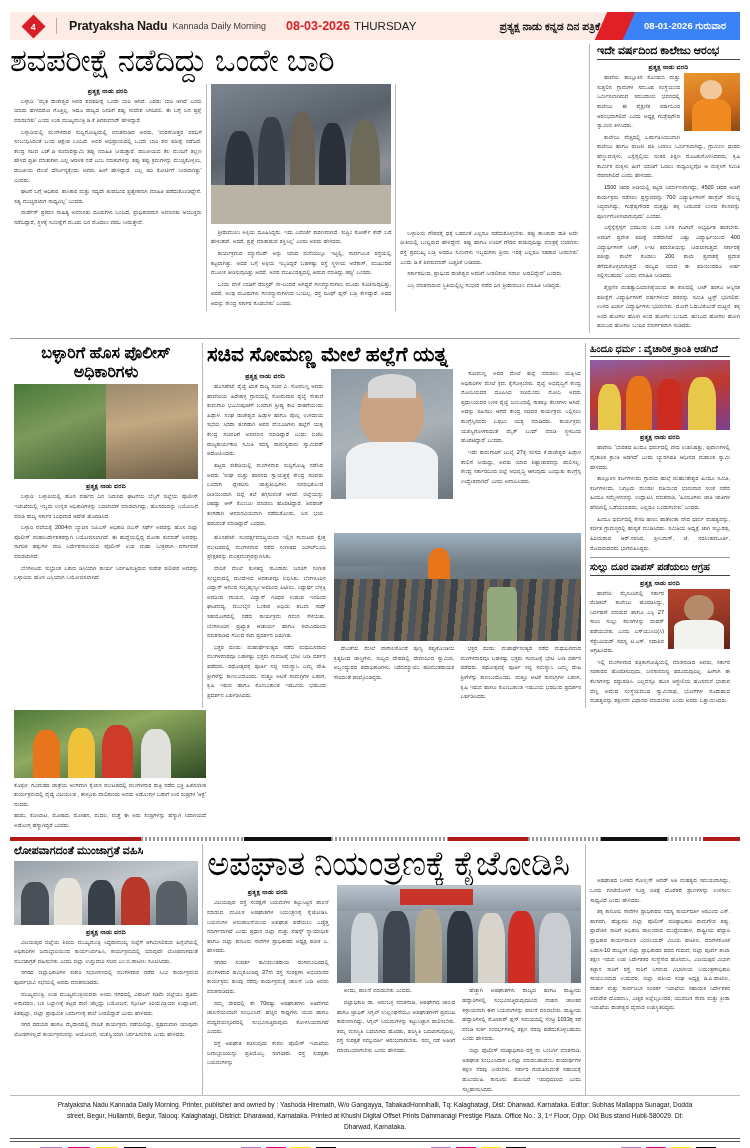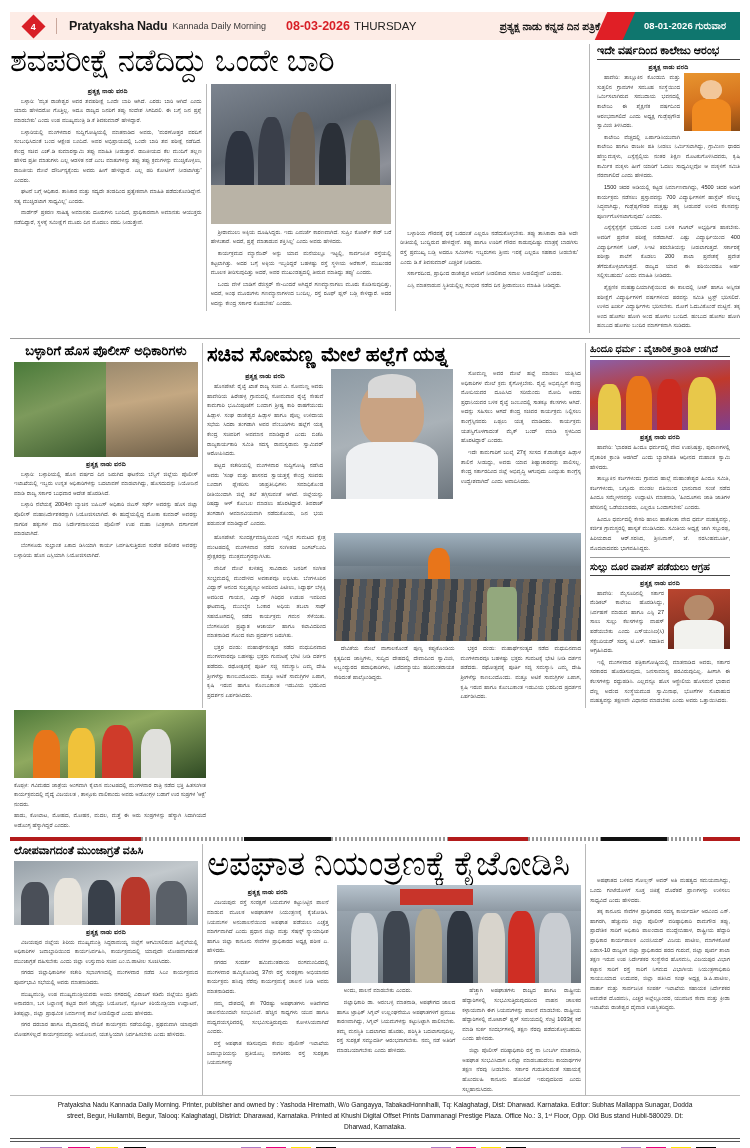--- a/index.html
+++ b/index.html
@@ -23,36 +23,36 @@
     display:flex;align-items:center;justify-content:center;
   }
   .pgnum span{ transform:rotate(-45deg); color:#fff; font-size:9px; font-weight:bold; }
   .mast-sep{ width:1px;height:16px;background:#c9a79c; }
   .mast-brand{ font-size:12.5px; font-weight:bold; color:#1a1a1a; margin-left:12px; letter-spacing:-.2px;}
   .mast-sub{ font-size:9px; color:#3a3a3a; margin-left:5px; }
   .mast-date{ font-size:12.5px; font-weight:bold; color:#d81f26; margin-left:20px;}
   .mast-day{ font-size:11.5px; color:#222; margin-left:4px;}
   .mast-kn{ font-size:10.5px; font-weight:bold; color:#111; margin-left:auto; }
   .mast-badge{
-    margin-left:14px; align-self:stretch; background:#0f766e; color:#fff;
+    margin-left:14px; align-self:stretch; background:#3b82f6; color:#fff;
     font-size:9.5px; font-weight:bold; display:flex; align-items:center;
     padding:0 14px 0 30px; position:relative;
   }
   .mast-badge:before{
     content:""; position:absolute; left:-13px; top:0; bottom:0; width:28px;
     background:#e01f26; transform:skewX(-24deg);
   }
   .mast-badge span{position:relative;}
 
   
   .hl-main{
     font-size:31px; font-weight:normal; line-height:1.12; color:#000;
     letter-spacing:-.5px; white-space:nowrap;
   }
-  .hl-small{ font-size:13px; font-weight:bold; color:#000; line-height:1.2; }
+  .hl-small{ font-size:16px; font-weight:bold; color:#000; line-height:1.2; }
   .hl-mid{ font-size:20px; font-weight:bold; color:#000; line-height:1.15; white-space:nowrap;}
   .byline{ font-size:6.2px; font-weight:bold; text-align:center; color:#111; margin:3px 0 2px; letter-spacing:.2px;}
   .body-txt{
     font-size:5.6px; line-height:1.72; text-align:justify; color:#1c1c1c;
     hyphens:auto; word-spacing:.4px;
   }
   .body-txt p{ margin:0 0 2px; text-indent:7px; }
   .cap{ font-size:5.6px; line-height:1.7; text-align:justify; color:#1c1c1c; }
   .cap p{margin:0 0 2px;}
 

